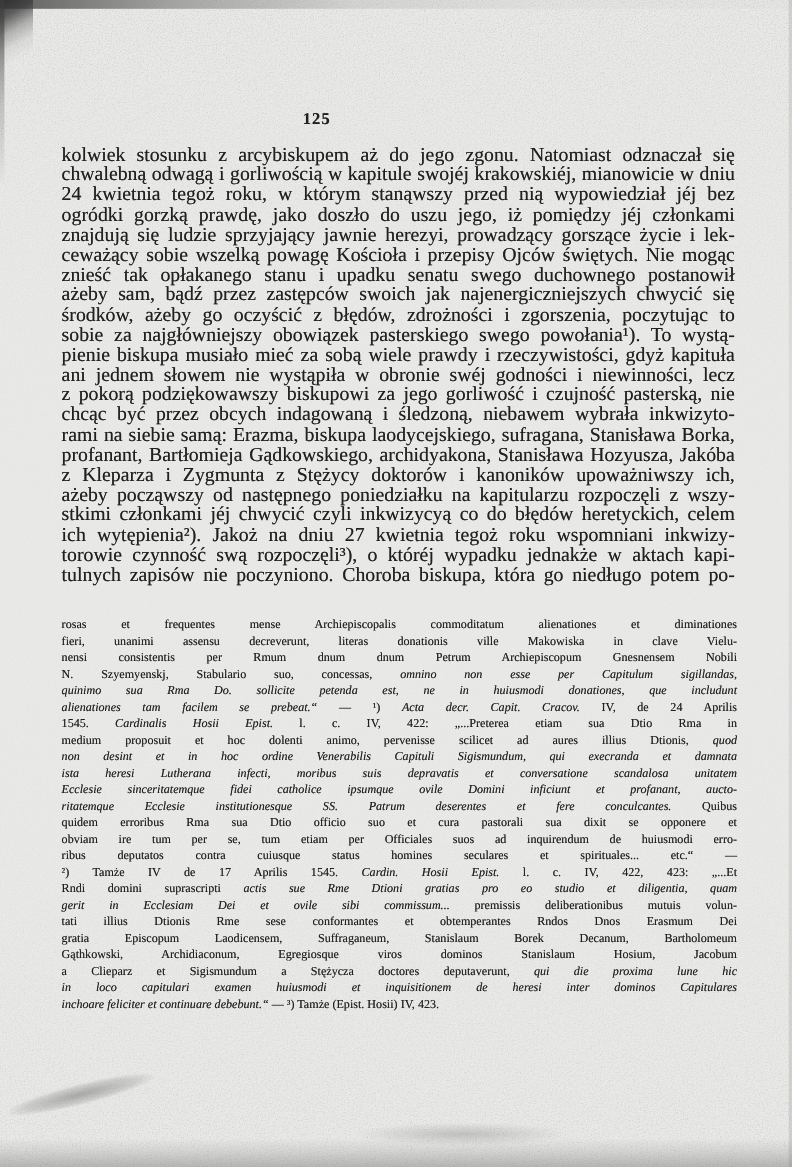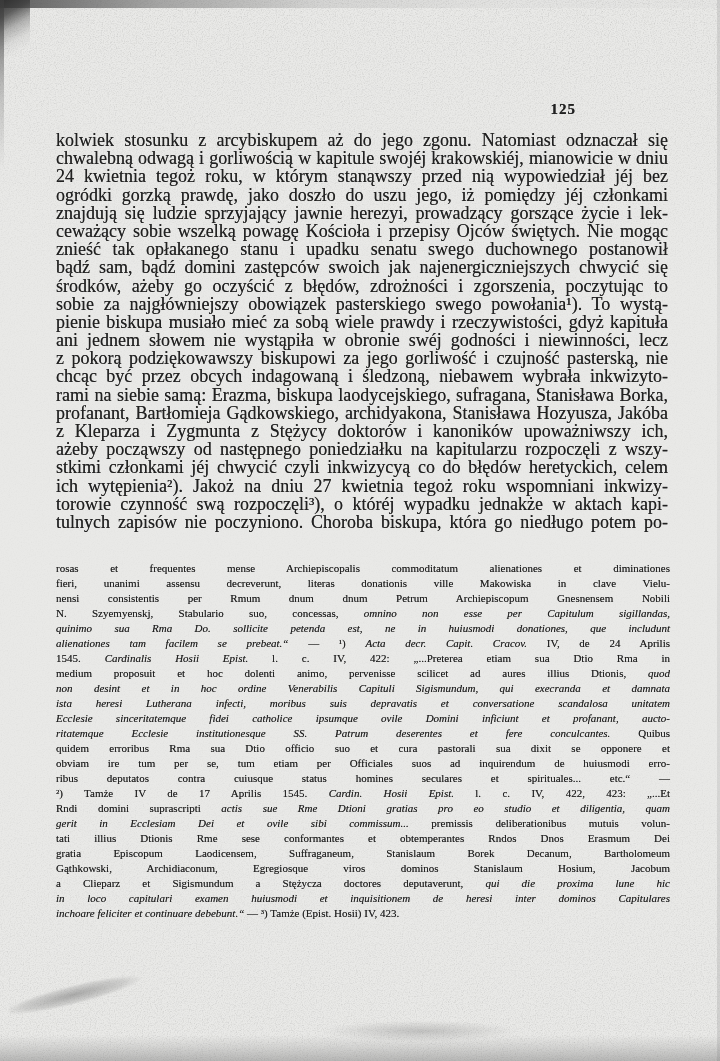--- a/index.html
+++ b/index.html
@@ -49,21 +49,21 @@
       rgba(105,105,105,0.5), rgba(130,130,130,0.25) 55%, rgba(150,150,150,0) 75%);
     transform: rotate(-14deg);
   }
   .smudge-bc {
     position: absolute; left: 290px; top: 1008px; width: 260px; height: 42px;
     background: radial-gradient(ellipse 130px 14px at 50% 55%,
       rgba(120,120,120,0.35), rgba(140,140,140,0) 75%);
   }
   .page-number {
     position: absolute; top: 101px; left: 0; width: 576px;
-    text-align: right; font-size: 15px; font-weight: bold;
+    text-align: center; font-size: 15px; font-weight: bold;
     letter-spacing: 1px;
     text-shadow: 0 0 0.6px rgba(25,25,25,0.7);
   }
   .body-text {
     position: absolute; top: 131px; left: 56px; width: 612px;
   }
   .body-line {
     font-size: 18px; line-height: 18.2px; height: 18.2px;
     text-align: justify; text-align-last: justify;
     white-space: normal;
@@ -119,21 +119,21 @@
   <div class="page-number">125</div>
 
   <div class="body-text">
       <div class="body-line">kolwiek stosunku z arcybiskupem aż do jego zgonu. Natomiast odznaczał się</div>
       <div class="body-line">chwalebną odwagą i gorliwością w kapitule swojéj krakowskiéj, mianowicie w dniu</div>
       <div class="body-line">24 kwietnia tegoż roku, w którym stanąwszy przed nią wypowiedział jéj bez</div>
       <div class="body-line">ogródki gorzką prawdę, jako doszło do uszu jego, iż pomiędzy jéj członkami</div>
       <div class="body-line">znajdują się ludzie sprzyjający jawnie herezyi, prowadzący gorszące życie i lek-</div>
       <div class="body-line">ceważący sobie wszelką powagę Kościoła i przepisy Ojców świętych. Nie mogąc</div>
       <div class="body-line">znieść tak opłakanego stanu i upadku senatu swego duchownego postanowił</div>
-      <div class="body-line">bądź sam, bądź domini zastępców swoich jak najenergiczniejszych chwycić się</div>
+      <div class="body-line">ażeby sam, bądź przez zastępców swoich jak najenergiczniejszych chwycić się</div>
       <div class="body-line">środków, ażeby go oczyścić z błędów, zdrożności i zgorszenia, poczytując to</div>
       <div class="body-line">sobie za najgłówniejszy obowiązek pasterskiego swego powołania¹). To wystą-</div>
       <div class="body-line">pienie biskupa musiało mieć za sobą wiele prawdy i rzeczywistości, gdyż kapituła</div>
       <div class="body-line">ani jednem słowem nie wystąpiła w obronie swéj godności i niewinności, lecz</div>
       <div class="body-line">z pokorą podziękowawszy biskupowi za jego gorliwość i czujność pasterską, nie</div>
       <div class="body-line">chcąc być przez obcych indagowaną i śledzoną, niebawem wybrała inkwizyto-</div>
       <div class="body-line">rami na siebie samą: Erazma, biskupa laodycejskiego, sufragana, Stanisława Borka,</div>
       <div class="body-line">profanant, Bartłomieja Gądkowskiego, archidyakona, Stanisława Hozyusza, Jakóba</div>
       <div class="body-line">z Kleparza i Zygmunta z Stężycy doktorów i kanoników upoważniwszy ich,</div>
       <div class="body-line">ażeby począwszy od następnego poniedziałku na kapitularzu rozpoczęli z wszy-</div>

